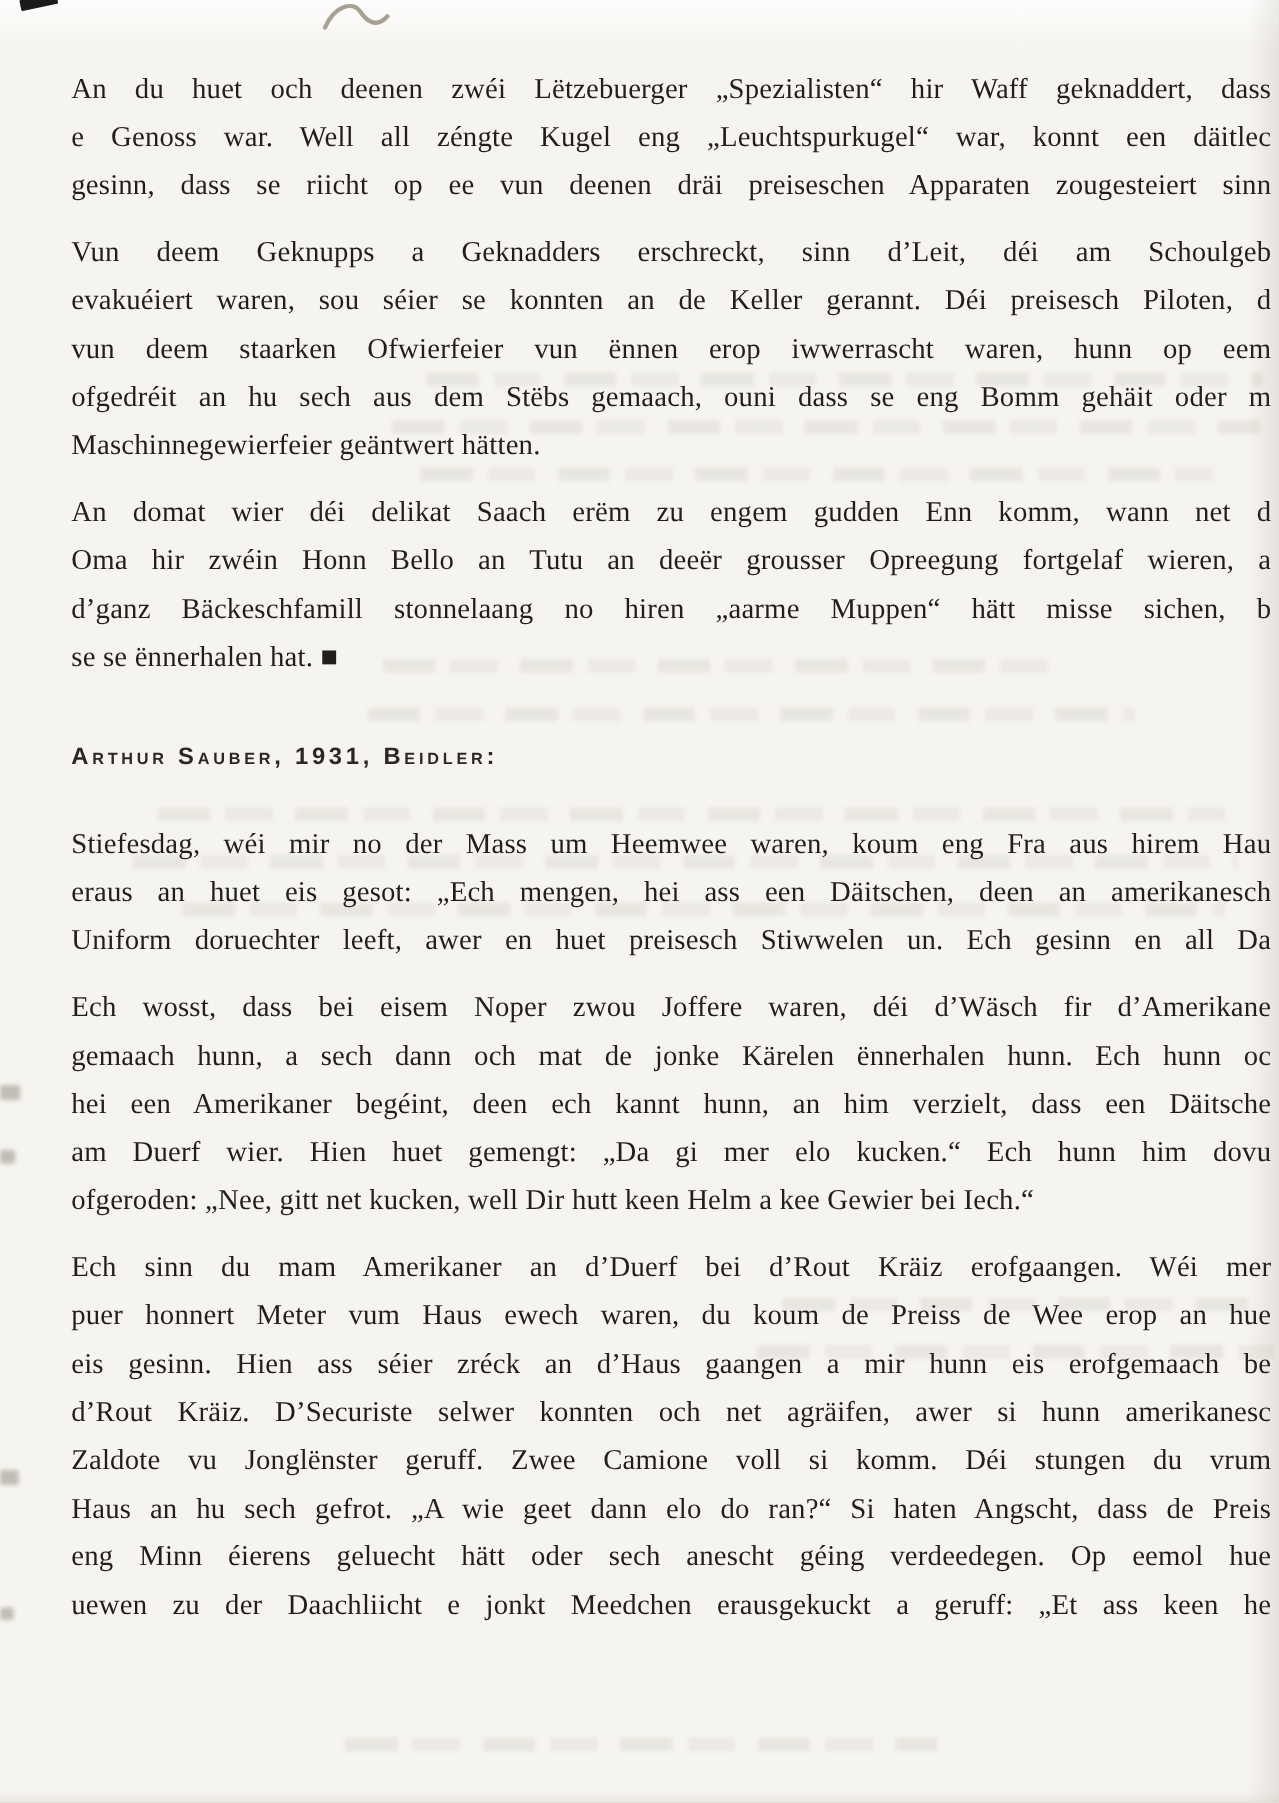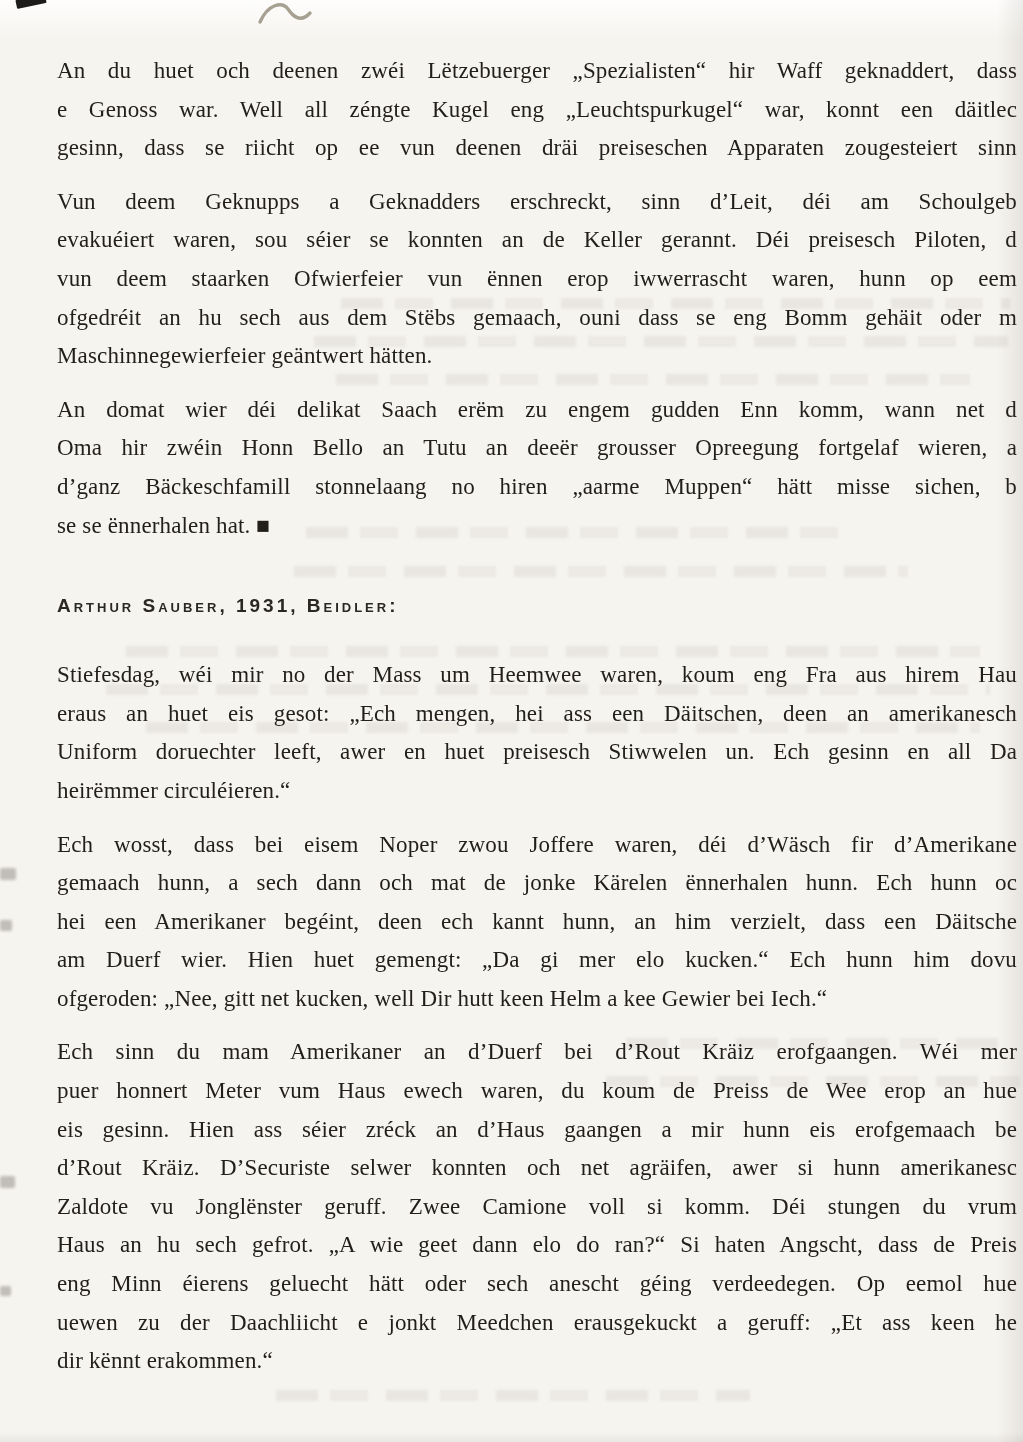--- a/index.html
+++ b/index.html
@@ -125,41 +125,39 @@
       <span class="line">d’ganz Bäckeschfamill stonnelaang no hiren „aarme Muppen“ hätt misse sichen, b</span>
       <span class="line last">se se ënnerhalen hat. ■</span>
     </p>
 
     <span class="section-heading">Arthur Sauber, 1931, Beidler:</span>
 
     <p class="para">
       <span class="line">Stiefesdag, wéi mir no der Mass um Heemwee waren, koum eng Fra aus hirem Hau</span>
       <span class="line">eraus an huet eis gesot: „Ech mengen, hei ass een Däitschen, deen an amerikanesch</span>
       <span class="line">Uniform doruechter leeft, awer en huet preisesch Stiwwelen un. Ech gesinn en all Da</span>
-      <span class="line last">heirëmmer circuléieren.“</span>
     </p>
 
     <p class="para">
       <span class="line">Ech wosst, dass bei eisem Noper zwou Joffere waren, déi d’Wäsch fir d’Amerikane</span>
       <span class="line">gemaach hunn, a sech dann och mat de jonke Kärelen ënnerhalen hunn. Ech hunn oc</span>
       <span class="line">hei een Amerikaner begéint, deen ech kannt hunn, an him verzielt, dass een Däitsche</span>
       <span class="line">am Duerf wier. Hien huet gemengt: „Da gi mer elo kucken.“ Ech hunn him dovu</span>
       <span class="line last">ofgeroden: „Nee, gitt net kucken, well Dir hutt keen Helm a kee Gewier bei Iech.“</span>
     </p>
 
     <p class="para">
       <span class="line">Ech sinn du mam Amerikaner an d’Duerf bei d’Rout Kräiz erofgaangen. Wéi mer</span>
       <span class="line">puer honnert Meter vum Haus ewech waren, du koum de Preiss de Wee erop an hue</span>
       <span class="line">eis gesinn. Hien ass séier zréck an d’Haus gaangen a mir hunn eis erofgemaach be</span>
       <span class="line">d’Rout Kräiz. D’Securiste selwer konnten och net agräifen, awer si hunn amerikanesc</span>
       <span class="line">Zaldote vu Jonglënster geruff. Zwee Camione voll si komm. Déi stungen du vrum</span>
       <span class="line">Haus an hu sech gefrot. „A wie geet dann elo do ran?“ Si haten Angscht, dass de Preis</span>
       <span class="line">eng Minn éierens geluecht hätt oder sech anescht géing verdeedegen. Op eemol hue</span>
       <span class="line">uewen zu der Daachliicht e jonkt Meedchen erausgekuckt a geruff: „Et ass keen he</span>
-      <span class="line last">dir kënnt erakommen.“</span>
     </p>
 
   </div>
 
   <div class="edge-top"></div>
   <div class="edge-right"></div>
   <div class="edge-bottom"></div>
 
 </div>
 

